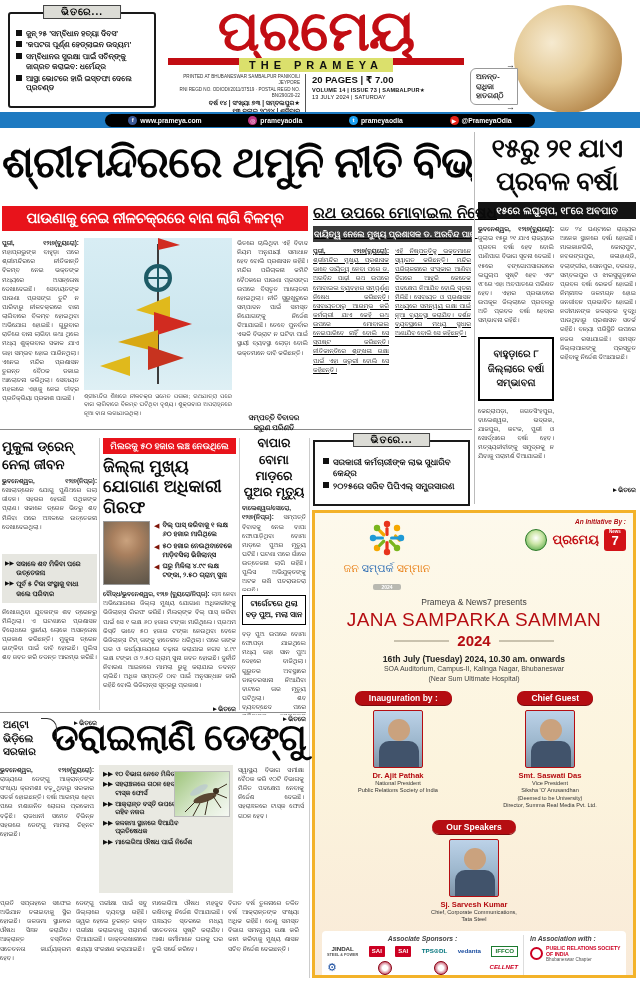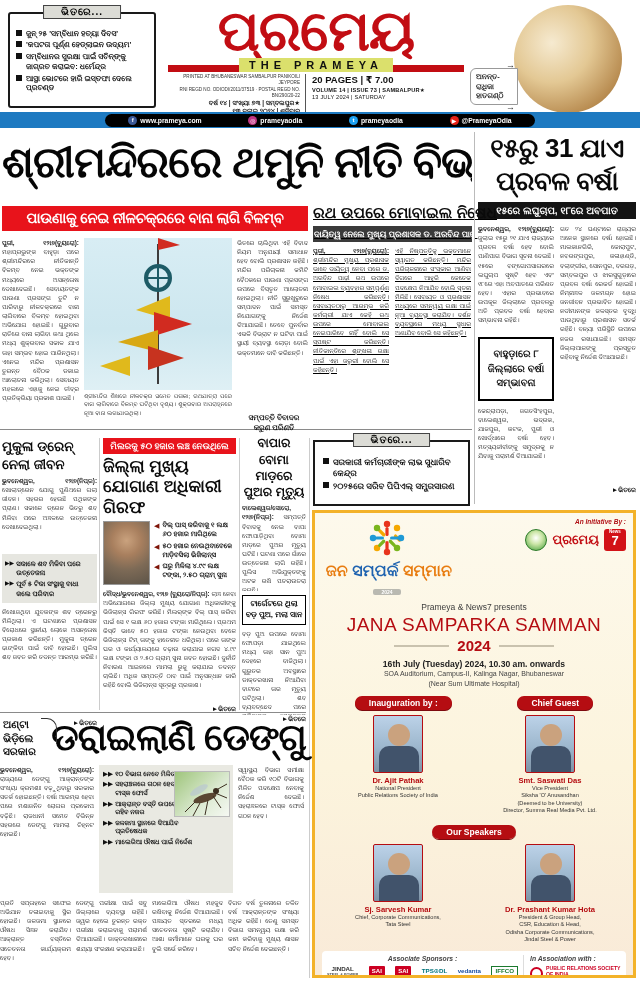--- a/index.html
+++ b/index.html
@@ -9,21 +9,21 @@
   .abs { position:absolute; }
 
   
   .inside-box { left:8px; top:12px; width:148px; height:96px; border:2px solid #1a1a1a; border-radius:3px; background:#fff; padding:12px 6px 3px 6px; }
   .inside-tab { position:absolute; top:-9px; left:50%; transform:translateX(-50%); background:#dcdcd6; border:1px solid #444; padding:0 17px; font-size:10px; font-weight:bold; letter-spacing:1px; white-space:nowrap; }
   .inside-item { display:flex; gap:4px; font-size:7.6px; font-weight:bold; line-height:1.25; margin:2.5px 0; color:#111; }
   .sq { width:6px; height:6px; background:#111; flex:0 0 auto; margin-top:1px; }
 
   .logo-wrap { left:168px; top:4px; width:296px; text-align:center; }
   .logo-odia { font-size:56px; line-height:0.95; font-weight:bold; color:#c20d13; letter-spacing:-1px; }
-  .logo-strip-row { display:flex; align-items:flex-end; justify-content:center; gap:0; margin-top:1px; }
+  .logo-strip-row { display:flex; align-items:flex-start; justify-content:center; gap:0; margin-top:1px; }
   .redbar { height:7px; background:#c20d13; flex:1; }
   .logo-strip { background:#dbe06c; color:#111; font-size:11px; font-weight:bold; letter-spacing:5px; padding:1px 10px; white-space:nowrap; }
   .fineprint { display:flex; margin-top:2px; text-align:left; }
   .fp-left { width:138px; text-align:right; padding-right:5px; border-right:1.5px solid #555; color:#333; }
   .fp-left .t { font-size:4.6px; line-height:1.35; }
   .fp-left .o { font-size:6.4px; font-weight:bold; line-height:1.3; color:#111; }
   .fp-right { flex:1; padding-left:6px; color:#111; }
   .fp-pages { font-size:9.5px; font-weight:bold; }
   .fp-vol, .fp-date { font-size:5.6px; font-weight:bold; margin-top:1.5px; letter-spacing:0.2px; }
   .fp-date { font-weight:normal; }
@@ -109,21 +109,21 @@
   .bomb-box { border:1.5px solid #000; font-size:7.8px; font-weight:bold; text-align:center; line-height:1.4; padding:3px 1px; margin:4px 0; }
 
   .inside2 { left:313px; top:440px; width:157px; height:66px; border:2px solid #1a1a1a; background:#fff; padding:12px 8px 3px 8px; }
   .inside2 .inside-item { font-size:8.6px; margin:3px 0; }
 
   
   .ad { left:312px; top:510px; width:324px; height:468px; border:3px solid #f3b229;
      background:linear-gradient(180deg,#fdf9ec 0%, #fcf4dd 55%, #f9ead8 100%); padding:5px 7px; overflow:hidden; }
   .ad-top { display:flex; justify-content:space-between; }
   .jss-logo { width:130px; text-align:center; }
-  .jss-name { font-size:16px; font-weight:700; color:#e87c10; white-space:nowrap;text-align:right; }
+  .jss-name { font-size:11px; font-weight:400; color:#e87c10; white-space:nowrap; }
   .jss-name .mid { color:#1f63b0; }
   .jss-chip { display:inline-block; background:#b9b9b1; color:#fff; font-size:5px; font-weight:bold; padding:0 8px; border-radius:2px; margin-top:1px; }
   .ad-init { text-align:right; }
   .ad-init-label { font-size:6.5px; font-weight:bold; color:#b01116; font-style:italic; }
   .ad-logos { display:flex; align-items:center; gap:5px; margin-top:4px; justify-content:flex-end; }
   .greenlogo { width:22px; height:22px; border-radius:50%; background:radial-gradient(circle at 50% 40%, #ffffff 0%, #cde6a8 40%, #3f9c35 100%); border:1px solid #2c7a28; }
   .ad-prameya { font-size:13px; font-weight:900; color:#c20d13; }
   .news7 { width:22px; height:22px; background:#d21217; color:#fff; border-radius:3px; text-align:center; line-height:1; padding-top:1px; }
   .news7 .n { font-size:4.5px; font-weight:bold; display:block; }
   .news7 .s { font-size:13px; font-weight:900; display:block; margin-top:-1px; }
@@ -254,21 +254,21 @@
           <i class="ic-yt">▶</i>
           <span>@PrameyaOdia</span>
         </span>
     </div>
   </div>
 
   <div class="abs lead-headline">ଶ୍ରୀମନ୍ଦିରରେ ଥମୁନି ନୀତି ବିଭ୍ରାଟ</div>
 
   <div class="abs rain">
     <div class="rain-h">
-      <div>୧୫ରୁ 31 ଯାଏ</div>
+      <div>୧୫ରୁ ୨୧ ଯାଏ</div>
       <div>ପ୍ରବଳ ବର୍ଷା</div>
     </div>
     <div class="rain-sub">୧୫ରେ ଲଘୁଚାପ, ୧୮ରେ ଅବପାତ</div>
     <div class="rain-cols">
       <div class="rain-col">
         <div class="body-text clip" style="height:108px;"><span class="dateline">ଭୁବନେଶ୍ୱର, ୧୨ା୭(ବ୍ୟୁରୋ):</span> <span>ଜୁଲାଇ ୧୫ରୁ ୨୧ ଯାଏ ରାଜ୍ୟରେ ପ୍ରବଳ ବର୍ଷା ହେବ ବୋଲି ପାଣିପାଗ ବିଭାଗ ସୂଚନା ଦେଇଛି। ୧୫ରେ ବଙ୍ଗୋପସାଗରରେ ଲଘୁଚାପ ସୃଷ୍ଟି ହେବ ଏବଂ ୧୮ରେ ଏହା ଅବପାତରେ ପରିଣତ ହେବ। ଏହାର ପ୍ରଭାବରେ ଉପକୂଳ ଜିଲ୍ଲାରେ ପ୍ରବଳରୁ ଅତି ପ୍ରବଳ ବର୍ଷା ହେବାର ସମ୍ଭାବନା ରହିଛି।</span></div>
         <div class="rain-box">ବାହୁଡ଼ାରେ ୮ ଜିଲ୍ଲାରେ ବର୍ଷା ସମ୍ଭାବନା</div>
         <div class="body-text clip" style="height:92px;">କେନ୍ଦ୍ରାପଡ଼ା, ଜଗତସିଂହପୁର, ବାଲେଶ୍ୱର, ଭଦ୍ରକ, ଯାଜପୁର, କଟକ, ପୁରୀ ଓ ଖୋର୍ଦ୍ଧାରେ ବର୍ଷା ହେବ। ମତ୍ସ୍ୟଜୀବୀଙ୍କୁ ସମୁଦ୍ରକୁ ନ ଯିବାକୁ ପରାମର୍ଶ ଦିଆଯାଇଛି।</div>
       </div>
       <div class="rain-col">
@@ -452,28 +452,20 @@
 
     <div class="speaker-pill-row"><span class="pill">Our Speakers</span></div>
 
     <div class="people-row">
       <div class="person">
         <div class="pphoto"></div>
         <div class="pname">Sj. Sarvesh Kumar</div>
         <div class="pline">Chief, Corporate Communications,</div>
         <div class="pline">Tata Steel</div>
       </div>
-      <div class="person">
-        <div class="pphoto"></div>
-        <div class="pname">Dr. Prashant Kumar Hota</div>
-        <div class="pline">President &amp; Group Head,</div>
-        <div class="pline">CSR, Education &amp; Head,</div>
-        <div class="pline">Odisha Corporate Communications,</div>
-        <div class="pline">Jindal Steel &amp; Power</div>
-      </div>
     </div>
 
     <div class="sponsor-panel">
       <div class="sp-left">
         <div class="sp-label">Associate Sponsors :</div>
         <div class="logo-row">
           <span class="slogo lg-jindal"><span>JINDAL</span><small>STEEL &amp; POWER</small></span>
           <span class="slogo lg-sai">SAI</span>
           <span class="slogo lg-sai">SAI</span>
           <span class="slogo lg-tpsodl">TPS⊙DL</span>

